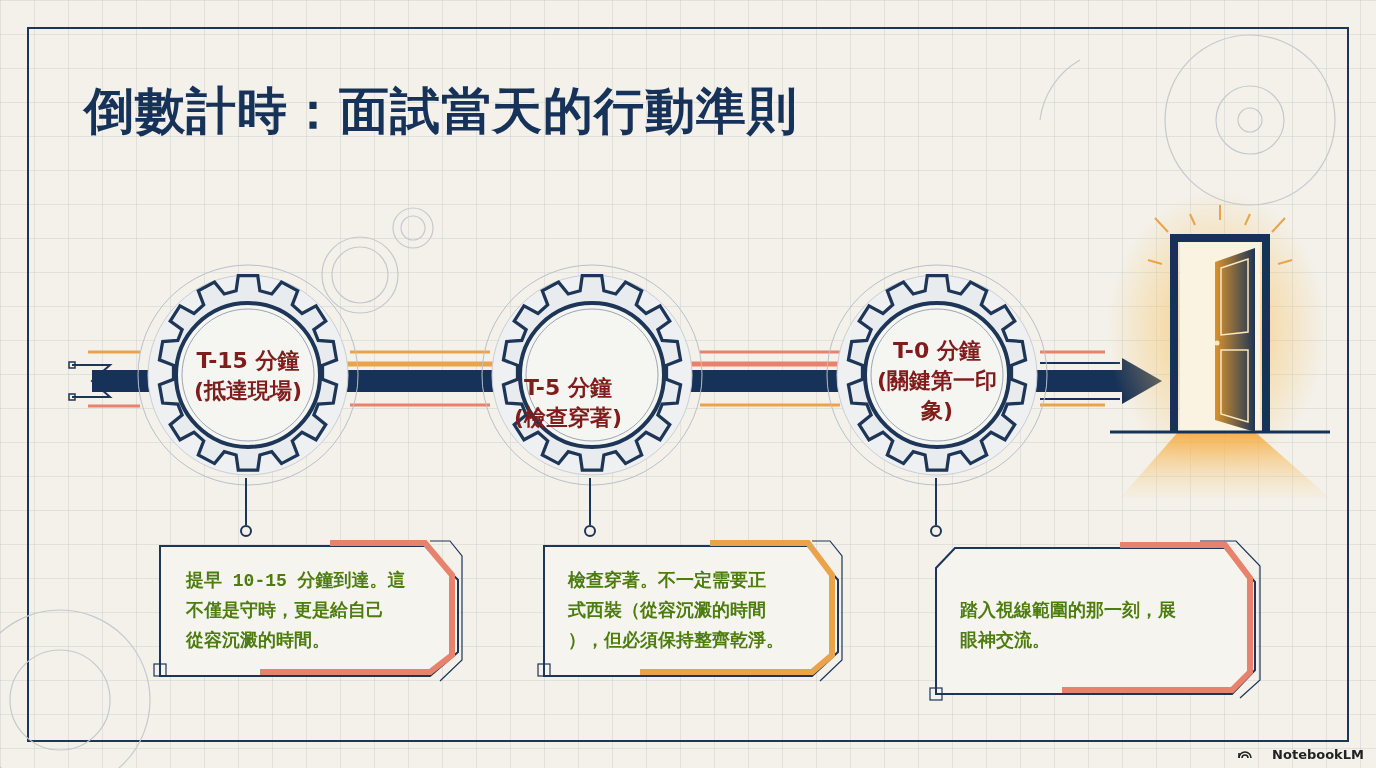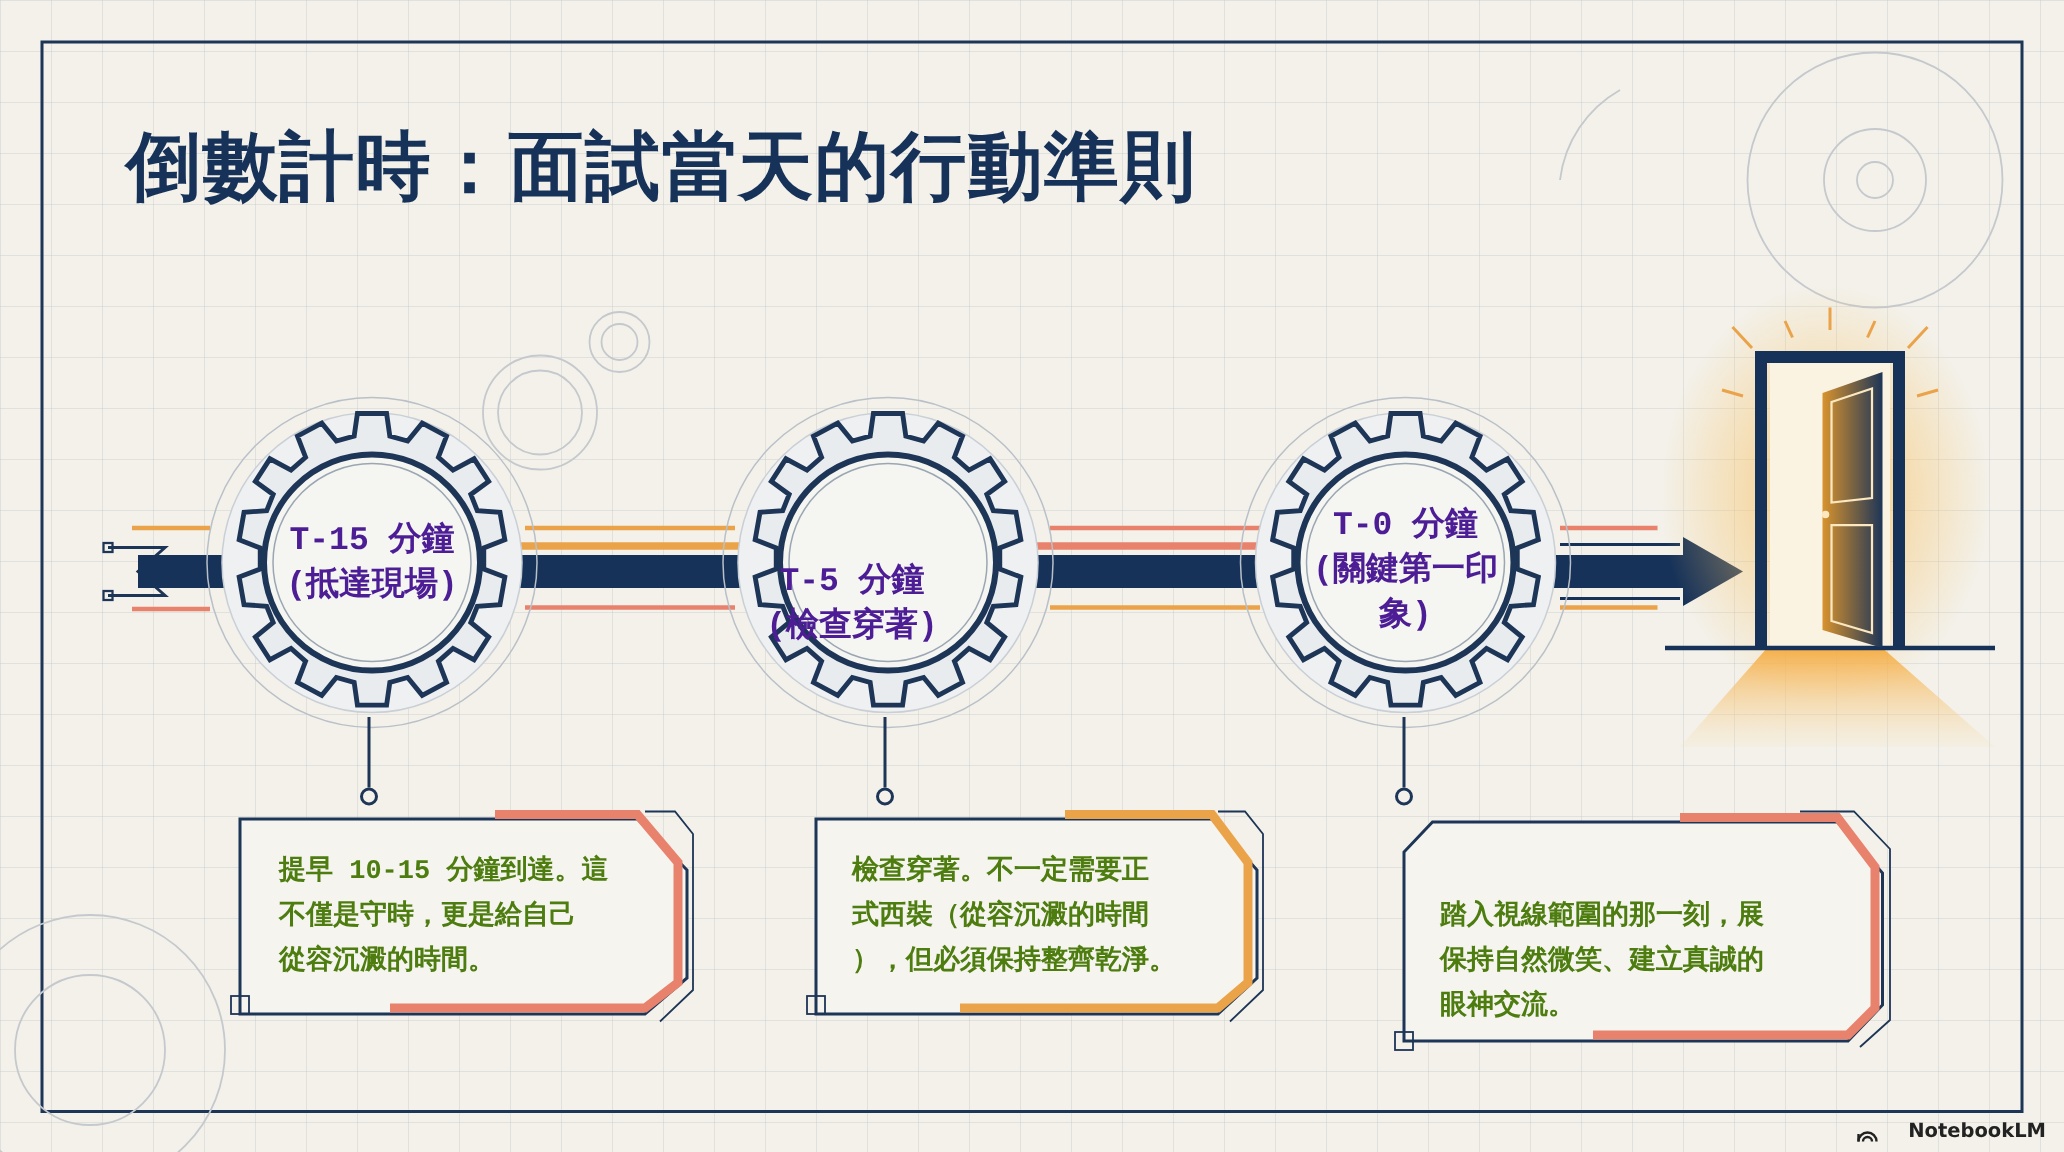--- a/index.html
+++ b/index.html
@@ -21,31 +21,31 @@
     border: 2px solid #1d3557;
   }
   .title {
     position: absolute; left: 84px; top: 78px;
     font-size: 50px; font-weight: bold; color: #163259;
     letter-spacing: 1px; white-space: nowrap; text-align: center;
   }
   svg.art { position: absolute; left: 0; top: 0; }
   .gear-label {
     position: absolute; width: 150px; text-align: center;
-    font-size: 22px; font-weight: bold; color: #4c1d95; line-height: 30px; font-family: Liberation Mono, monospace;
+    font-size: 22px; font-weight: bold; color: #7f1d1d; line-height: 30px;
   }
   .card-text {
     position: absolute; font-size: 18px; font-weight: bold; color: #4d7c0f;
     line-height: 30px;
     font-family: Liberation Mono, monospace;
   }
   .brand {
     position: absolute; right: 12px; bottom: 6px;
     font-size: 13px; color: #222; font-weight: bold;
-    display: flex; align-items: flex-end; gap: 20px;
+    display: flex; align-items: flex-start; gap: 20px;
   }
 </style>
 </head>
 <body>
 
 <div class="grid-bg"></div>
 <div class="frame"></div>
 
 <svg class="art" width="1376" height="768" viewBox="0 0 1376 768">
   <defs>
@@ -191,21 +191,20 @@
   <div>不僅是守時，更是給自己</div>
   <div>從容沉澱的時間。</div>
 </div>
 <div class="card-text" style="left:568px; top:566px;">
   <div>檢查穿著。不一定需要正</div>
   <div>式西裝（從容沉澱的時間</div>
   <div>），但必須保持整齊乾淨。</div>
 </div>
 <div class="card-text" style="left:960px; top:566px;margin-top:30px;">
   <div>踏入視線範圍的那一刻，展</div>
-  <div>保持自然微笑、建立真誠的</div>
   <div>眼神交流。</div>
 </div>
 
 <div class="brand">
   <svg width="14" height="12" viewBox="0 0 14 12">
     <path d="M1 11 A6 6 0 0 1 13 11" fill="none" stroke="#222" stroke-width="1.6"></path>
     <path d="M4 11 A3 3 0 0 1 10 11" fill="none" stroke="#222" stroke-width="1.6"></path>
     <line x1="1" y1="11" x2="1" y2="6" stroke="#222" stroke-width="1.6"></line>
   </svg>
   <span>NotebookLM</span>

